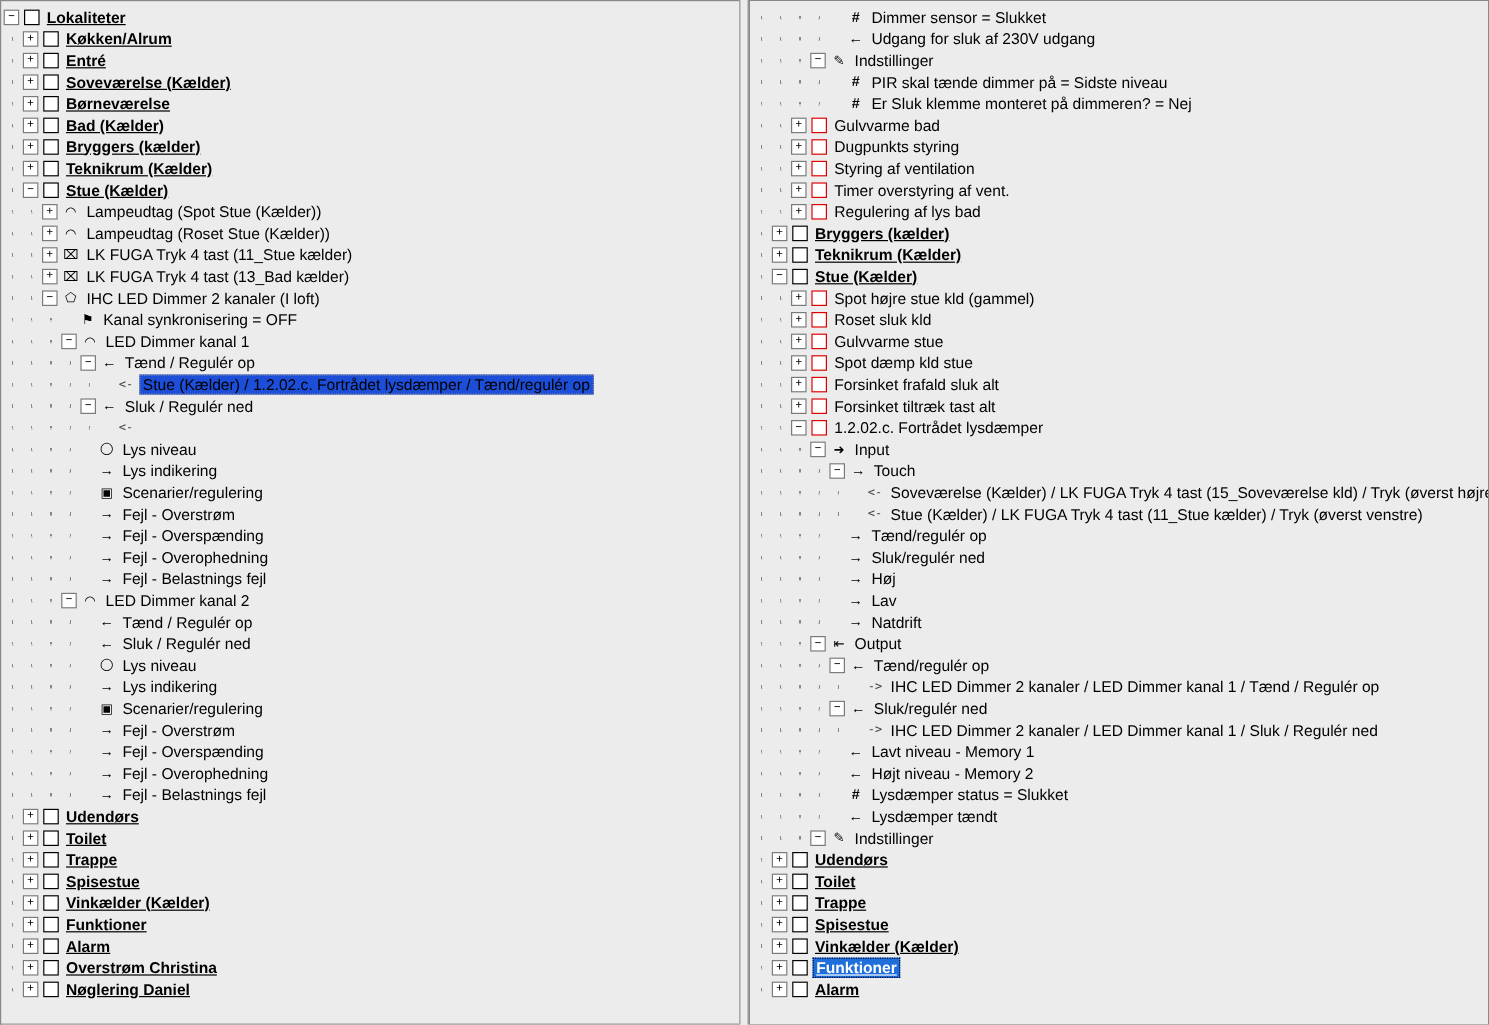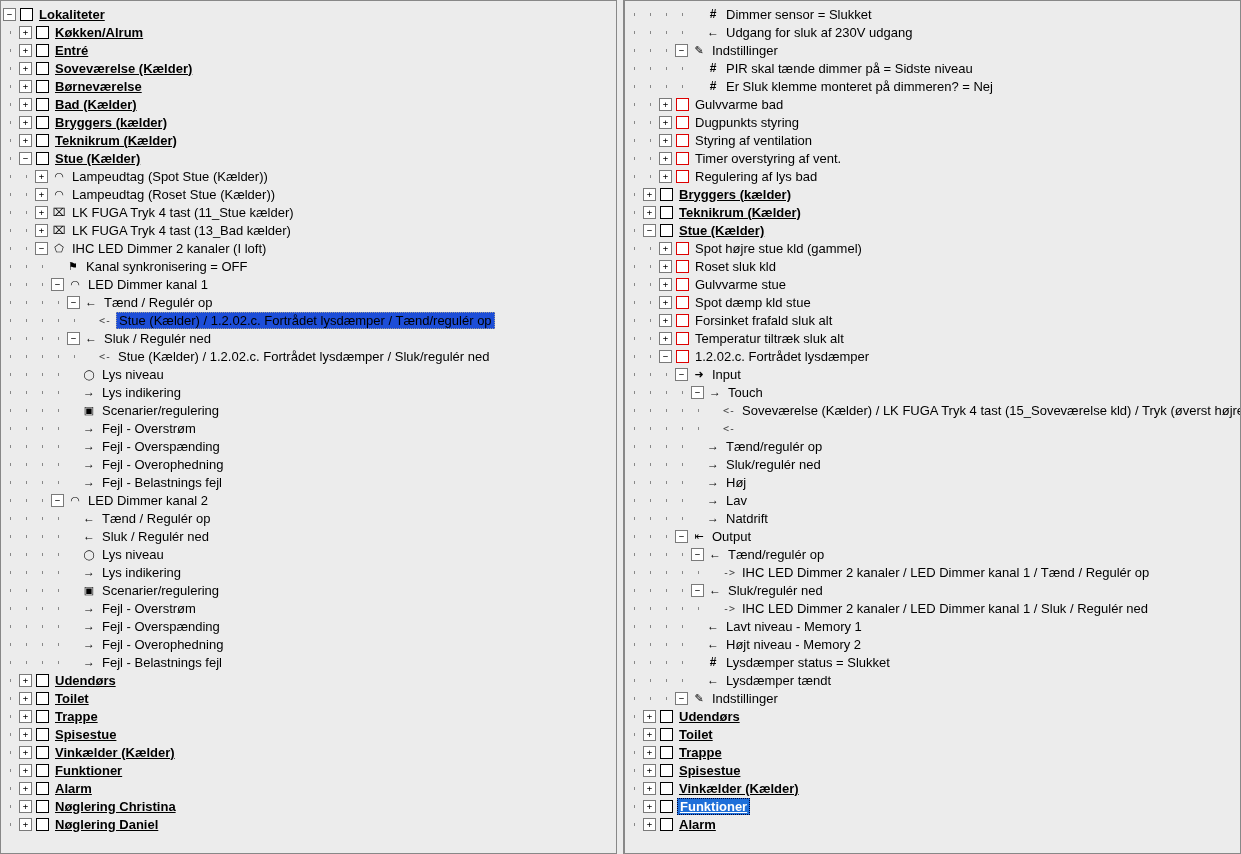--- a/index.html
+++ b/index.html
@@ -260,21 +260,20 @@
           <span class="label">Sluk / Regulér ned</span>
         </div>
         <div class="row">
           <span class="guide"></span>
           <span class="guide"></span>
           <span class="guide"></span>
           <span class="guide"></span>
           <span class="guide"></span>
           <span class="toggle blank"></span>
           <span class="icon ic-link-l"></span>
-          <span class="label">Stue (Kælder) / 1.2.02.c. Fortrådet lysdæmper  / Sluk/regulér ned</span>
         </div>
         <div class="row">
           <span class="guide"></span>
           <span class="guide"></span>
           <span class="guide"></span>
           <span class="guide"></span>
           <span class="toggle blank"></span>
           <span class="icon ic-bulb"></span>
           <span class="label">Lys niveau</span>
         </div>
@@ -460,21 +459,21 @@
         <div class="row">
           <span class="guide"></span>
           <span class="toggle">+</span>
           <span class="icon ic-folder"></span>
           <span class="label bold">Alarm</span>
         </div>
         <div class="row">
           <span class="guide"></span>
           <span class="toggle">+</span>
           <span class="icon ic-folder"></span>
-          <span class="label bold">Nøglering Christina</span>
+          <span class="label bold">Overstrøm Christina</span>
         </div>
         <div class="row">
           <span class="guide"></span>
           <span class="toggle">+</span>
           <span class="icon ic-folder"></span>
           <span class="label bold">Nøglering Daniel</span>
         </div>
       </div>
   </div>
 
@@ -612,21 +611,21 @@
           <span class="guide"></span>
           <span class="toggle">+</span>
           <span class="icon ic-folder-red"></span>
           <span class="label">Forsinket frafald sluk alt</span>
         </div>
         <div class="row">
           <span class="guide"></span>
           <span class="guide"></span>
           <span class="toggle">+</span>
           <span class="icon ic-folder-red"></span>
-          <span class="label">Temperatur tiltræk sluk alt</span>
+          <span class="label">Forsinket tiltræk tast alt</span>
         </div>
         <div class="row">
           <span class="guide"></span>
           <span class="guide"></span>
           <span class="toggle">−</span>
           <span class="icon ic-folder-red"></span>
           <span class="label">1.2.02.c. Fortrådet lysdæmper</span>
         </div>
         <div class="row">
           <span class="guide"></span>
@@ -656,20 +655,21 @@
           <span class="label">Soveværelse (Kælder) / LK FUGA Tryk 4 tast (15_Soveværelse kld)  / Tryk (øverst højre)</span>
         </div>
         <div class="row">
           <span class="guide"></span>
           <span class="guide"></span>
           <span class="guide"></span>
           <span class="guide"></span>
           <span class="guide"></span>
           <span class="toggle blank"></span>
           <span class="icon ic-link-l"></span>
+          <span class="label">Stue (Kælder) / LK FUGA Tryk 4 tast (11_Stue kælder)  / Tryk (øverst venstre)</span>
         </div>
         <div class="row">
           <span class="guide"></span>
           <span class="guide"></span>
           <span class="guide"></span>
           <span class="guide"></span>
           <span class="toggle blank"></span>
           <span class="icon ic-arrow-r"></span>
           <span class="label">Tænd/regulér op</span>
         </div>

